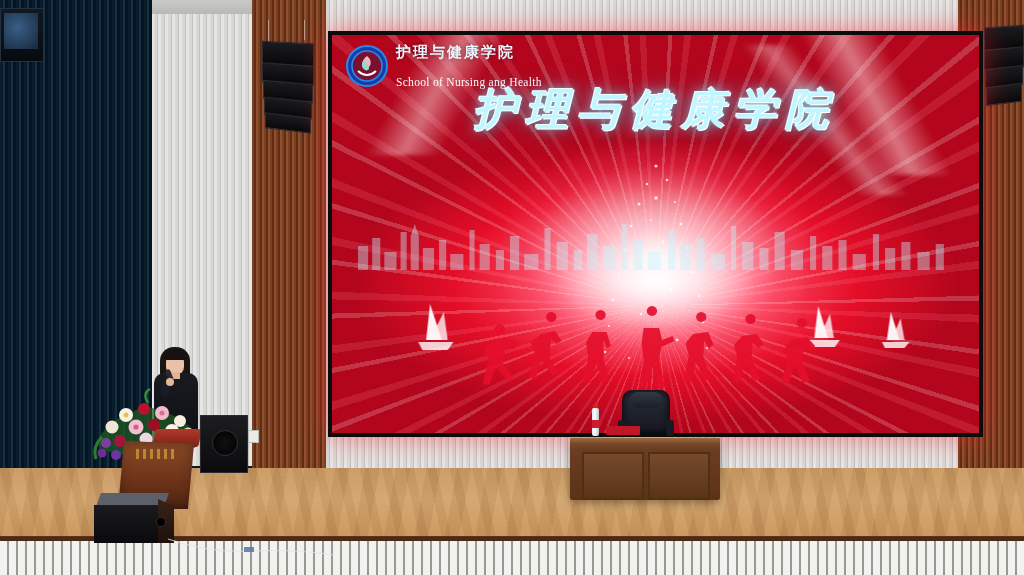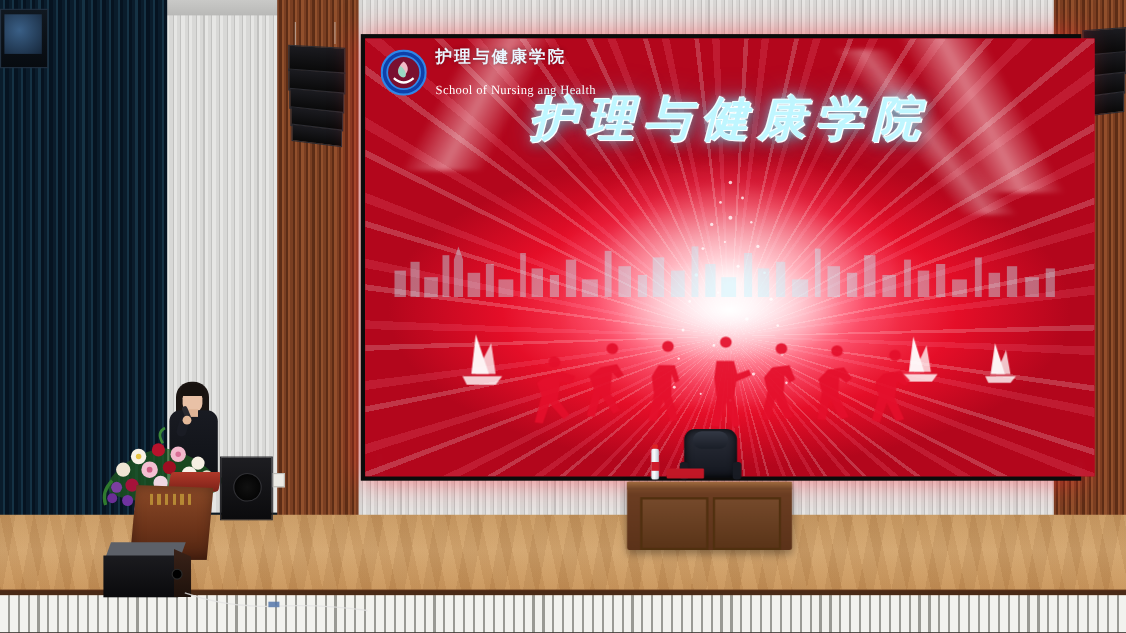--- a/index.html
+++ b/index.html
@@ -15,21 +15,21 @@
       repeating-linear-gradient(90deg,#0a1c2b 0px,#0a1c2b 3px,#153244 3px,#153244 5px,#061320 5px,#061320 8px);}
   .ceiling{position:absolute;background:linear-gradient(180deg,#c9c9c7,#ababa9);}
 
   
   #led{position:absolute;left:328px;top:31px;width:655px;height:406px;
        background:#0b0b0b;padding:4px;box-sizing:border-box;
        box-shadow:0 0 26px rgba(255,30,40,.55);}
   #canvas{position:relative;width:100%;height:100%;overflow:hidden;
      background:
        radial-gradient(ellipse 60% 46% at 50% 62%, #fff 0%, #ffd9e2 6%, #ff4a63 26%, #e50e28 52%, #b3061c 78%),
-       linear-gradient(180deg,#c4081f 0%,#e0122c 30%,#f01a32 58%,#c00c20 100%); padding-left: 16px;}
+       linear-gradient(180deg,#c4081f 0%,#e0122c 30%,#f01a32 58%,#c00c20 100%);}
 
   
   .rays{position:absolute;inset:0;
     background:repeating-conic-gradient(from 180deg at 50% 68%,
       rgba(255,255,255,.00) 0deg 2.2deg,
       rgba(255,255,255,.22) 2.2deg 3.1deg,
       rgba(255,255,255,.00) 3.1deg 5.6deg,
       rgba(255,120,140,.20) 5.6deg 7deg,
       rgba(255,255,255,.00) 7deg 9.5deg);
     mix-blend-mode:screen;opacity:.85;}

